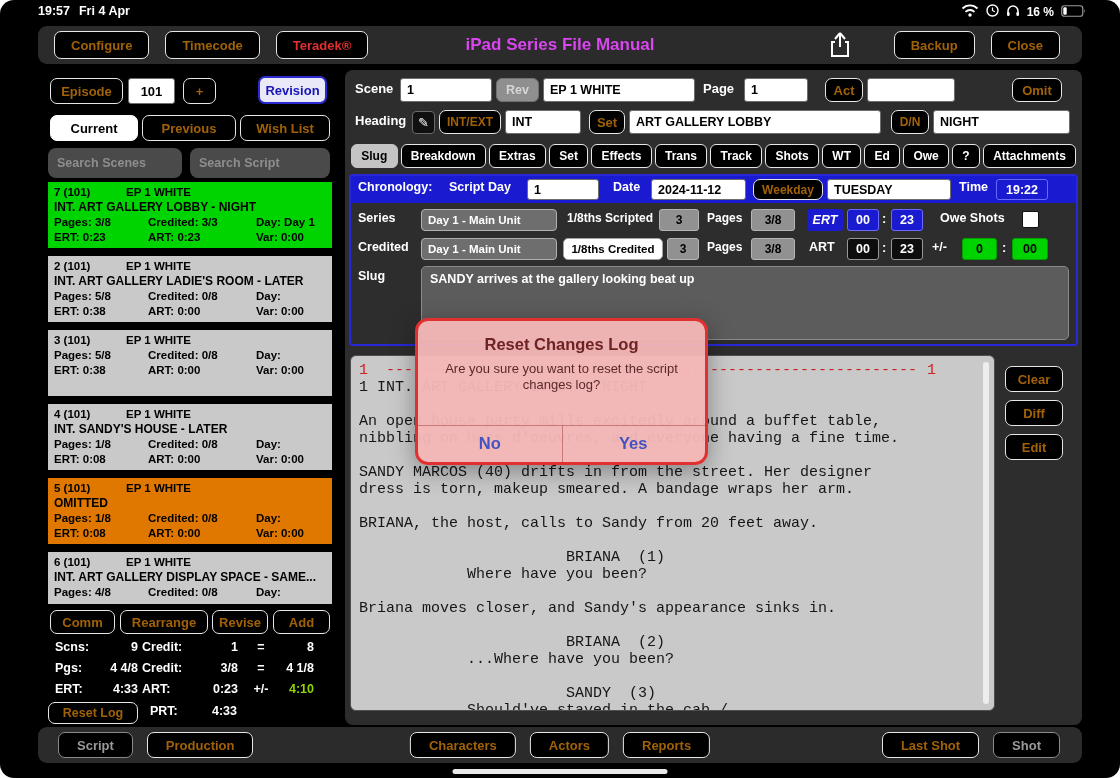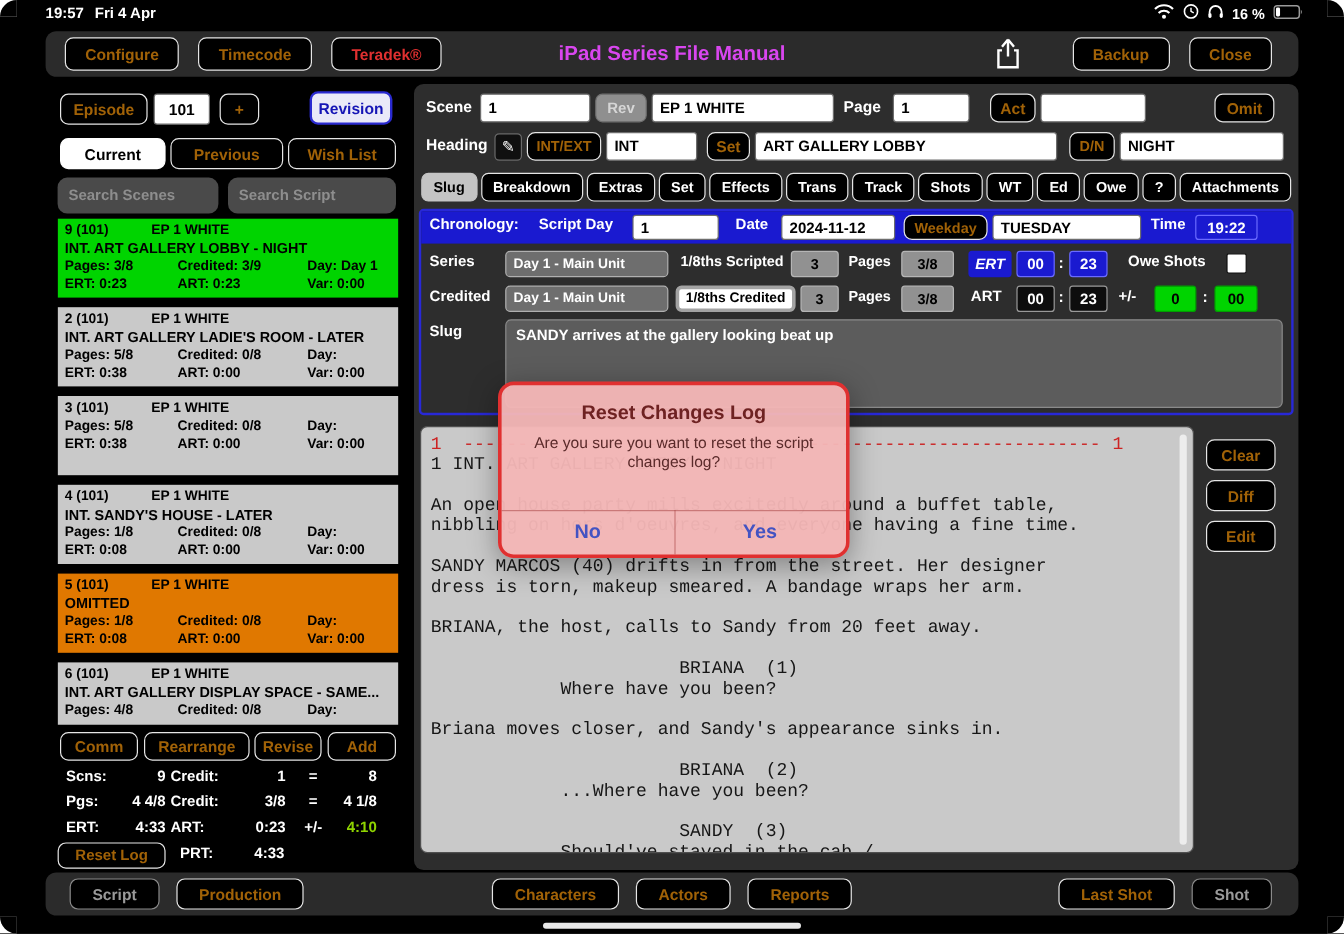--- a/index.html
+++ b/index.html
@@ -173,27 +173,27 @@
   <div class="tab-white abs" style="left:10px; top:45px; width:88px; height:26px;">Current</div>
   <div class="btn abs" style="left:102px; top:45px; width:94px; height:26px;">Previous</div>
   <div class="btn abs" style="left:200px; top:45px; width:90px; height:26px;">Wish List</div>
 
   <div class="search-box abs" style="left:8px; top:78px; width:134px; height:30px;">Search Scenes</div>
   <div class="search-box abs" style="left:150px; top:78px; width:140px; height:30px;">Search Script</div>
 
   <div class="scene-list">
       <div class="scene-item selected-green">
         <div class="si-row">
-          <span class="si-num">9 (101)</span>
+          <span class="si-num">7 (101)</span>
           <span class="">EP 1 WHITE</span>
         </div>
         <div class="si-heading">INT. ART GALLERY LOBBY - NIGHT</div>
         <div class="si-row">
           <span class="si-c1">Pages: 3/8</span>
-          <span class="si-c2">Credited: 3/9</span>
+          <span class="si-c2">Credited: 3/3</span>
           <span class="">Day: Day 1</span>
         </div>
         <div class="si-row">
           <span class="si-c1">ERT: 0:23</span>
           <span class="si-c2">ART: 0:23</span>
           <span class="">Var: 0:00</span>
         </div>
       </div>
       <div class="scene-item normal">
         <div class="si-row">
@@ -371,21 +371,21 @@
     <div class="gray-field abs" style="left:400px; top:33px; width:44px; height:22px;">3/8</div>
     <div class="blue-chip abs" style="left:456px; top:33px; width:36px; height:22px;">ERT</div>
     <div class="blue-field abs" style="left:496px; top:33px; width:32px; height:22px;">00</div>
     <div class="lbl abs" style="left:531px; top:35px;">:</div>
     <div class="blue-field abs" style="left:540px; top:33px; width:32px; height:22px;">23</div>
     <div class="lbl abs" style="left:589px; top:35px; font-size:12.5px;">Owe Shots</div>
     <div class="checkbox abs" style="left:671px; top:35px; width:17px; height:17px;"></div>
 
     <div class="lbl abs" style="left:7px; top:64px; font-size:12.5px;">Credited</div>
     <div class="unit-field abs" style="left:70px; top:62px; width:136px; height:22px;">Day 1 - Main Unit</div>
-    <div class="abs" style="left:212px; top:62px; width:100px; height:22px; background:#fff; color:#000; border:3px solid #a3a3a3; border-radius:5px; font-weight:700; font-size:11.5px; display:flex; align-items:center; justify-content:center;">1/8ths Credited</div>
+    <div class="abs" style="left:212px; top:62px; width:100px; height:22px; background:#fff; color:#000; border:1px solid #a3a3a3; border-radius:5px; font-weight:700; font-size:11.5px; display:flex; align-items:center; justify-content:center;">1/8ths Credited</div>
     <div class="gray-field abs" style="left:316px; top:62px; width:32px; height:22px;">3</div>
     <div class="lbl abs" style="left:356px; top:64px; font-size:12px;">Pages</div>
     <div class="gray-field abs" style="left:400px; top:62px; width:44px; height:22px;">3/8</div>
     <div class="lbl abs" style="left:458px; top:64px; font-size:12.5px;">ART</div>
     <div class="black-field abs" style="left:496px; top:62px; width:32px; height:22px;">00</div>
     <div class="lbl abs" style="left:531px; top:64px;">:</div>
     <div class="black-field abs" style="left:540px; top:62px; width:32px; height:22px;">23</div>
     <div class="lbl abs" style="left:581px; top:64px; font-size:12.5px;">+/-</div>
     <div class="green-field abs" style="left:611px; top:62px; width:35px; height:22px;">0</div>
     <div class="lbl abs" style="left:651px; top:64px;">:</div>

